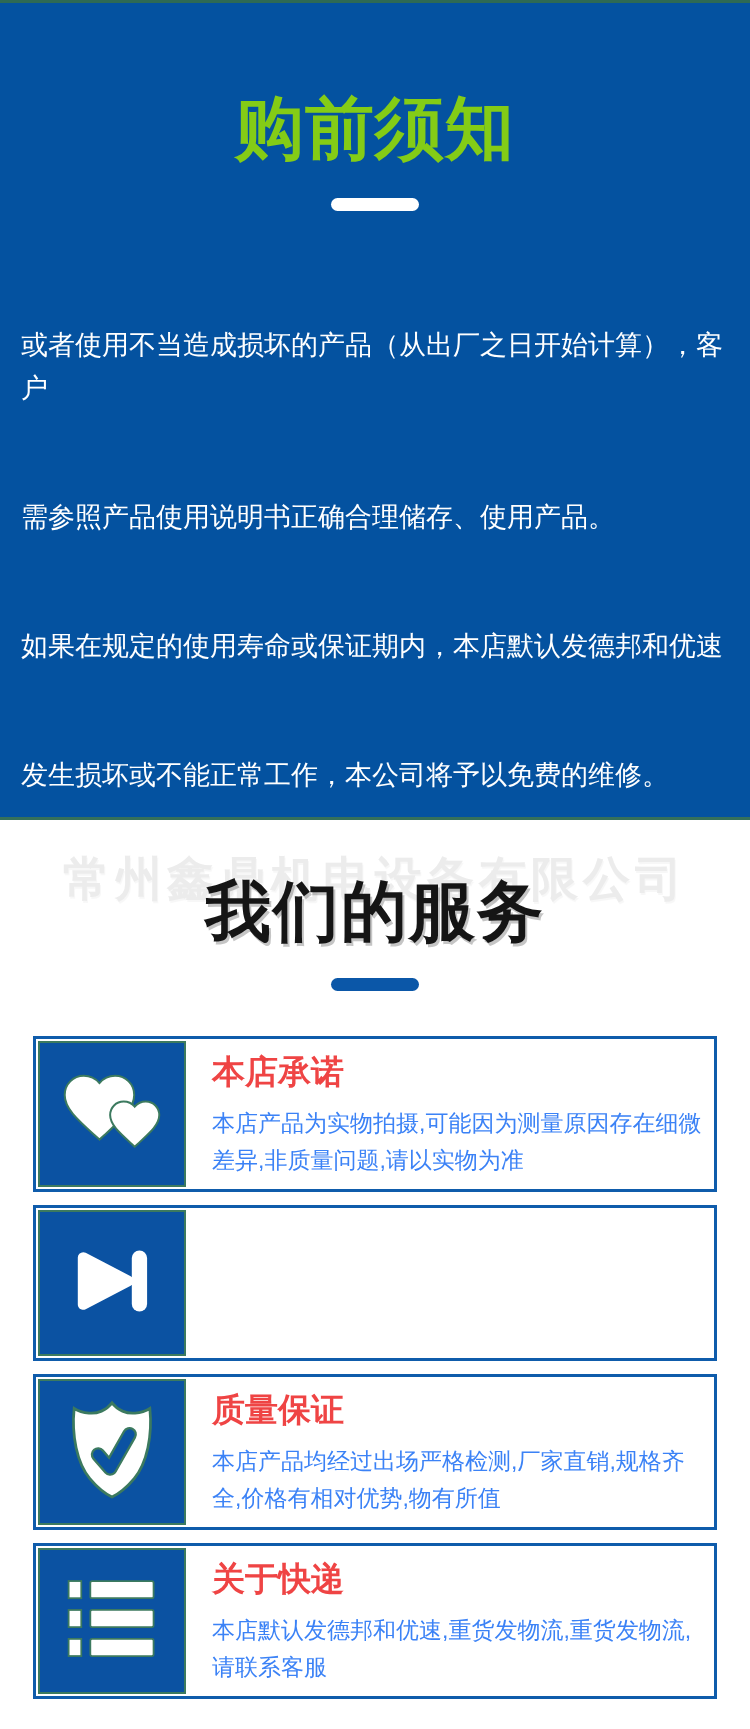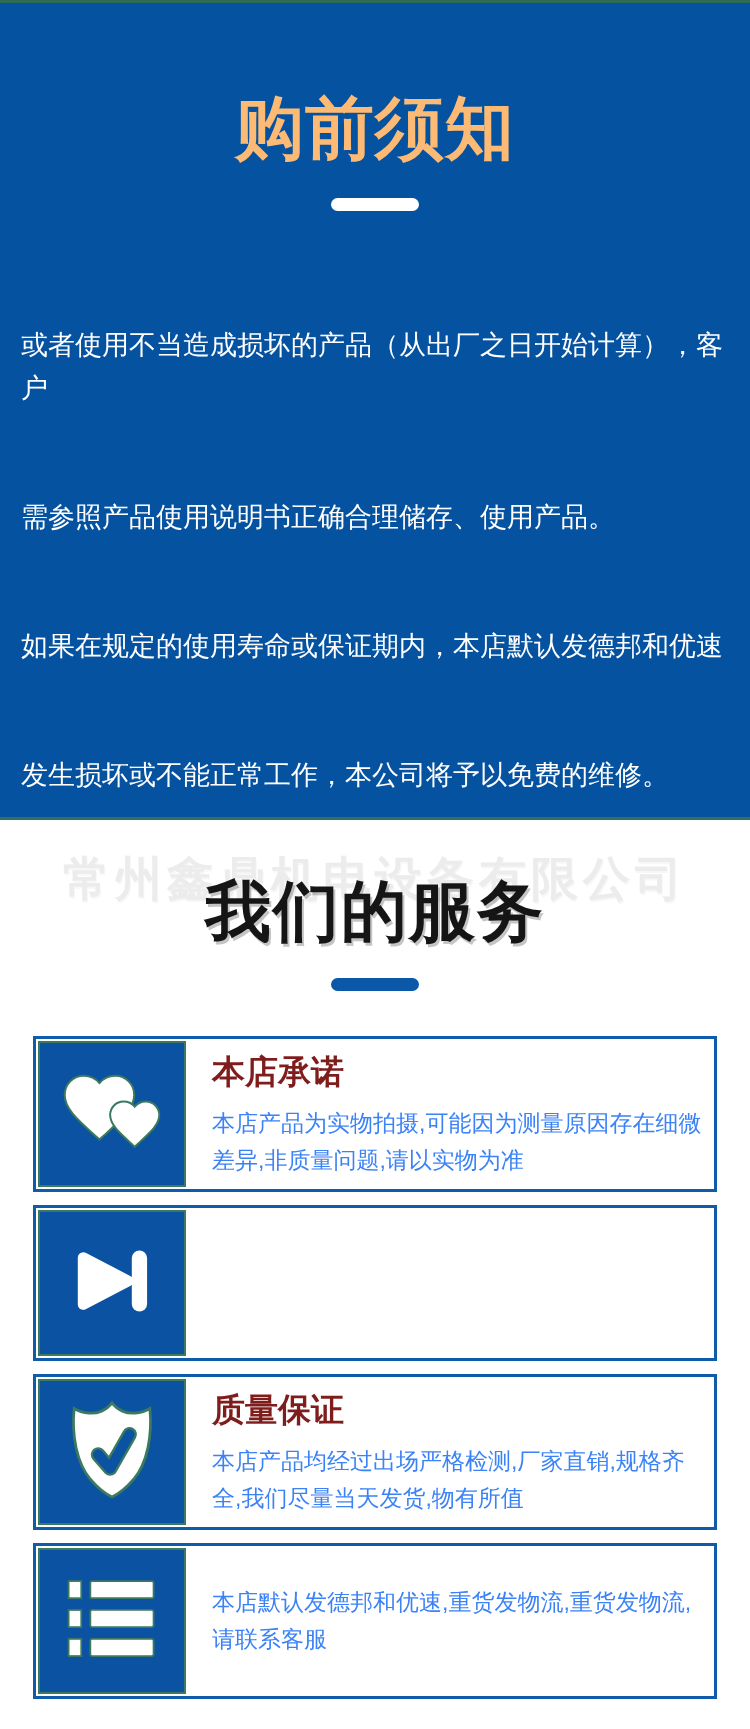--- a/index.html
+++ b/index.html
@@ -14,21 +14,21 @@
     border-top:3px solid #2e6a54;
     border-bottom:3px solid #35705a;
   }
   .notice-title{
     margin:0;
     padding-top:90px;
     font-size:69px;
     line-height:72px;
     font-weight:bold;
     letter-spacing:1px;
-    color:#fdba74;
+    color:#84cc16;
     text-align:center;
   }
   .dash{width:88px;height:13px;border-radius:7px;margin:33px auto 0;}
   .dash--white{background:#ffffff;}
   .dash--blue{background:#0b57a8;margin-top:30px;}
   .notice-lines{
     margin-top:27px;
     padding:0 21px;
     color:#ffffff;
     font-size:27px;
@@ -88,21 +88,21 @@
     flex:1;
     display:flex;
     flex-direction:column;
     justify-content:center;
     padding:0 10px 0 24px;
   }
   .card-title{
     margin:0 0 10px;
     font-size:33px;
     font-weight:bold;
-    color:#7f1d1d;
+    color:#ef4444;
   }
   .card-body{
     margin:0;
     font-size:23px;
     line-height:37px;
     color:#3b82f6;
   }
 </style>
 </head>
 <body>
@@ -169,37 +169,38 @@
           <span>
             <svg width="96" height="104" viewBox="0 0 104 112">
               <path d="M52 5 C58 13 68 17 77 16 C83 15.5 89 13.5 93 11 C96 40 90 70 76 87 C68 96.5 60 103 52 107 C44 103 36 96.5 28 87 C14 70 8 40 11 11 C15 13.5 21 15.5 27 16 C36 17 46 13 52 5 Z" fill="#ffffff" stroke="#3c7a5f" stroke-width="3"></path>
               <path d="M37 61 L50 76 L71 39" fill="none" stroke="#3c7a5f" stroke-width="16" stroke-linecap="round" stroke-linejoin="round"></path>
               <path d="M37 61 L50 76 L71 39" fill="none" stroke="#0b52a2" stroke-width="11" stroke-linecap="round" stroke-linejoin="round"></path>
             </svg>
           </span>
         </div>
         <div class="card-text">
           <h3 class="card-title">质量保证</h3>
-          <p class="card-body">本店产品均经过出场严格检测,厂家直销,规格齐全,我们尽量当天发货,物有所值</p>
+          <p class="card-body">本店产品均经过出场严格检测,厂家直销,规格齐全,价格有相对优势,物有所值</p>
         </div>
       </div>
 
       <div class="card">
         <div class="card-iconbox">
           <span>
             <svg width="94" height="88" viewBox="0 0 104 96">
               <rect x="4" y="6" width="14" height="19" fill="#ffffff" stroke="#3c7a5f" stroke-width="2"></rect>
               <rect x="28" y="6" width="70" height="19" rx="2" fill="#ffffff" stroke="#3c7a5f" stroke-width="2"></rect>
               <rect x="4" y="38" width="14" height="19" fill="#ffffff" stroke="#3c7a5f" stroke-width="2"></rect>
               <rect x="28" y="38" width="70" height="19" rx="2" fill="#ffffff" stroke="#3c7a5f" stroke-width="2"></rect>
               <rect x="4" y="70" width="14" height="19" fill="#ffffff" stroke="#3c7a5f" stroke-width="2"></rect>
               <rect x="28" y="70" width="70" height="19" rx="2" fill="#ffffff" stroke="#3c7a5f" stroke-width="2"></rect>
             </svg>
           </span>
         </div>
         <div class="card-text">
+          <h3 class="card-title">关于快递</h3>
           <p class="card-body">本店默认发德邦和优速,重货发物流,重货发物流,请联系客服</p>
         </div>
       </div>
 
     </div>
   </section>
 </div>
 
 </body></html>

